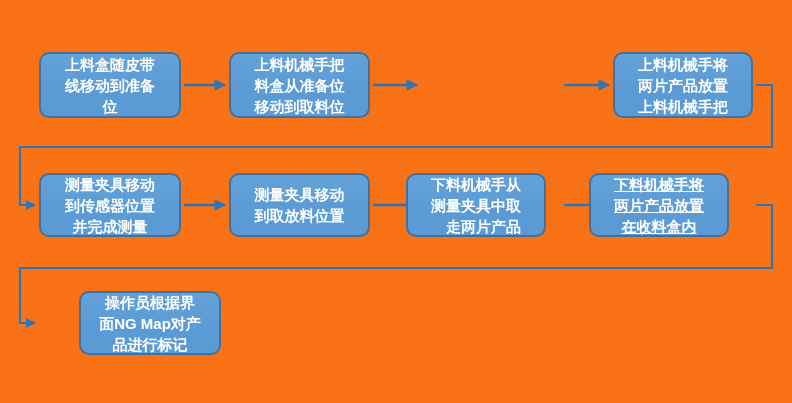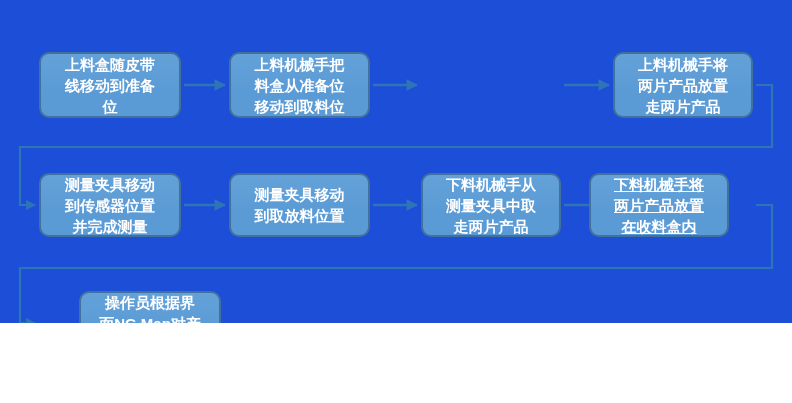--- a/index.html
+++ b/index.html
@@ -1,21 +1,21 @@
 <!DOCTYPE html>
 <html><head>
 <meta charset="utf-8">
 <style>
   * { margin: 0; padding: 0; box-sizing: border-box; }
   html, body { background: #ffffff; }
   .canvas {
     position: relative;
     width: 792px;
-    height: 323px;
-    background: #1d4ed8;
+    height: 403px;
+    background: #f97316;
     font-family: "Liberation Sans", "DejaVu Sans", sans-serif;
     overflow: hidden;
   }
   .connector-layer {
     position: absolute;
     left: 0; top: 0;
     width: 792px; height: 403px;
     pointer-events: none;
   }
   .flow-box {
@@ -34,21 +34,21 @@
     white-space: pre-line;
   }
   
   .b1 { left: 39px;  top: 52px;  width: 142px; height: 66px; }
   .b2 { left: 229px; top: 52px;  width: 141px; height: 66px; }
   .b3 { left: 421px; top: 52px;  width: 140px; height: 66px; }
   .b4 { left: 613px; top: 52px;  width: 140px; height: 66px; }
   
   .b5 { left: 39px;  top: 173px; width: 142px; height: 64px; }
   .b6 { left: 229px; top: 173px; width: 141px; height: 64px; }
-  .b7 { left: 421px; top: 173px; width: 140px; height: 64px; }
+  .b7 { left: 406px; top: 173px; width: 140px; height: 64px; text-align: right; }
   .b8 { left: 589px; top: 173px; width: 140px; height: 64px; text-decoration: underline; }
   
   .b9 { left: 39px;  top: 291px; width: 142px; height: 64px; margin-left: 40px; }
 </style>
 </head>
 <body>
 
 <div class="canvas">
 
   <svg class="connector-layer" width="792" height="403" viewBox="0 0 792 403" xmlns="http://www.w3.org/2000/svg">
@@ -72,21 +72,21 @@
   </svg>
 
   <div class="flow-box b1">上料盒随皮带
 线移动到准备
 位</div>
   <div class="flow-box b2">上料机械手把
 料盒从准备位
 移动到取料位</div>
   <div class="flow-box b4">上料机械手将
 两片产品放置
-走两片产品</div>
+上料机械手把</div>
 
   <div class="flow-box b5">测量夹具移动
 到传感器位置
 并完成测量</div>
   <div class="flow-box b6">测量夹具移动
 到取放料位置</div>
   <div class="flow-box b7">下料机械手从
 测量夹具中取
 走两片产品</div>
   <div class="flow-box b8">下料机械手将

